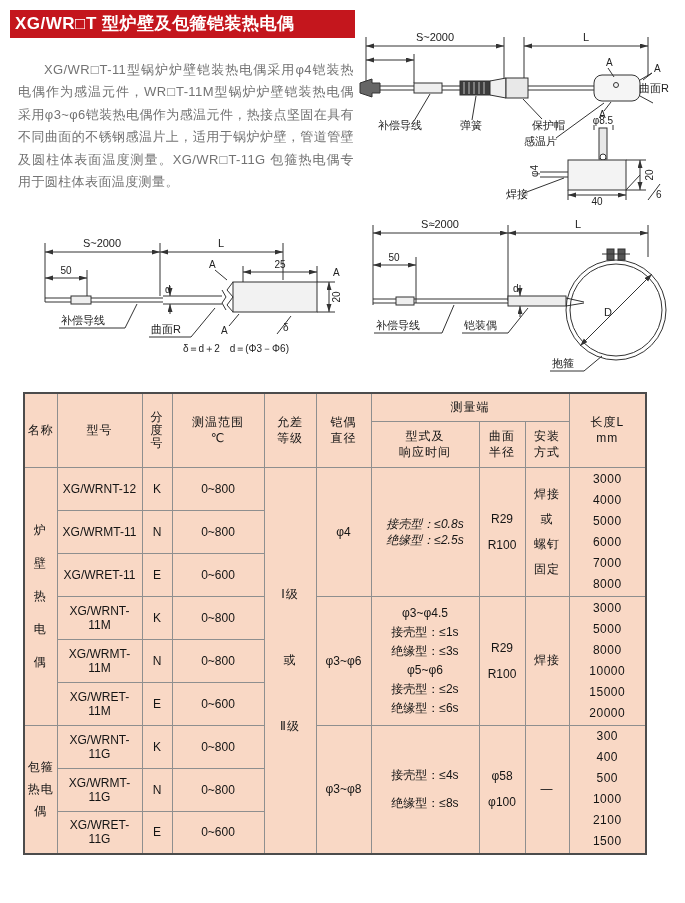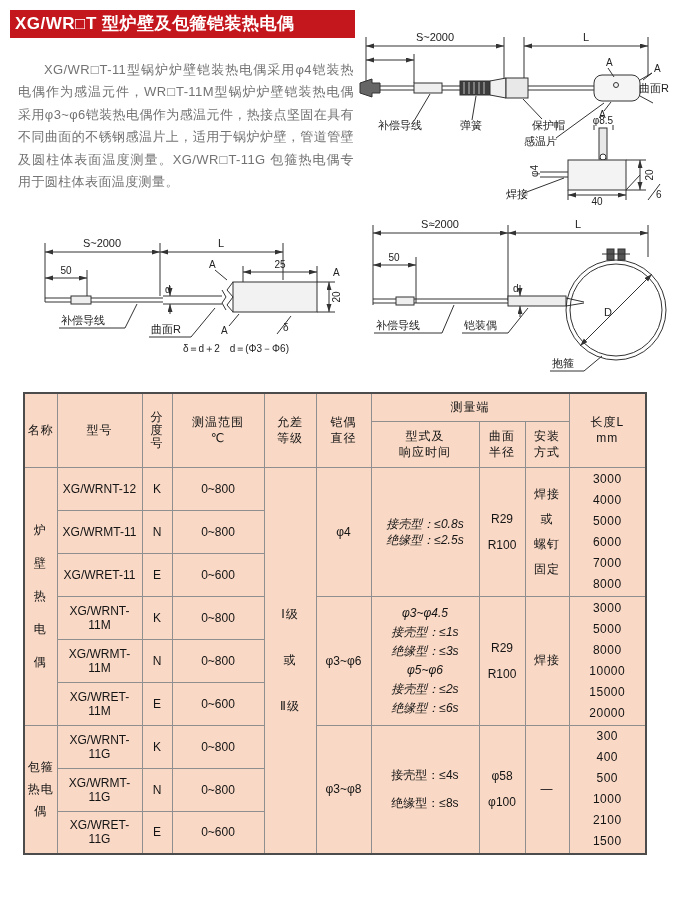--- a/index.html
+++ b/index.html
@@ -17,23 +17,23 @@
   table.spec{position:absolute;left:23px;top:392px;width:622px;border-collapse:collapse;
         table-layout:fixed;border:2px solid #4c4c4c;}
   table.spec td{border:1px solid #8f8f8f;background:#f9d8c5;font-size:12px;color:#141414;
         text-align:center;vertical-align:middle;padding:0 2px;white-space:pre-line;
         overflow:hidden;}
   tr.hrow1{height:28px;} tr.hrow2{height:46px;} tr.drow{height:43px;}
   td.hd{line-height:16px;letter-spacing:1px;}
   td.hd-grad{line-height:13px;}
   td.name-v{line-height:33px;letter-spacing:2px;}
   td.name-v2{line-height:22px;letter-spacing:1px;margin-left:8px;}
-  td.tol{line-height:46px;letter-spacing:1px;}
+  td.tol{line-height:66px;letter-spacing:1px;}
   td.resp{text-align:left;padding-left:13px;}
-  td.lh19{line-height:19px;font-style:italic;} td.lh24{line-height:16px;font-style:italic;} td.lh28{line-height:28px;margin-left:36px;}
+  td.lh19{line-height:19px;} td.lh24{line-height:16px;font-style:italic;} td.lh28{line-height:28px;margin-left:36px;}
   td.rad{line-height:26px;margin-left:32px;}
   td.len{line-height:21px;letter-spacing:.5px;margin-left:48px;}
   td.inst{line-height:25px;letter-spacing:1px;}
   td.model{font-size:11.5px;letter-spacing:0;}
 </style>
 </head>
 <body>
 
 <div class="page">
 

